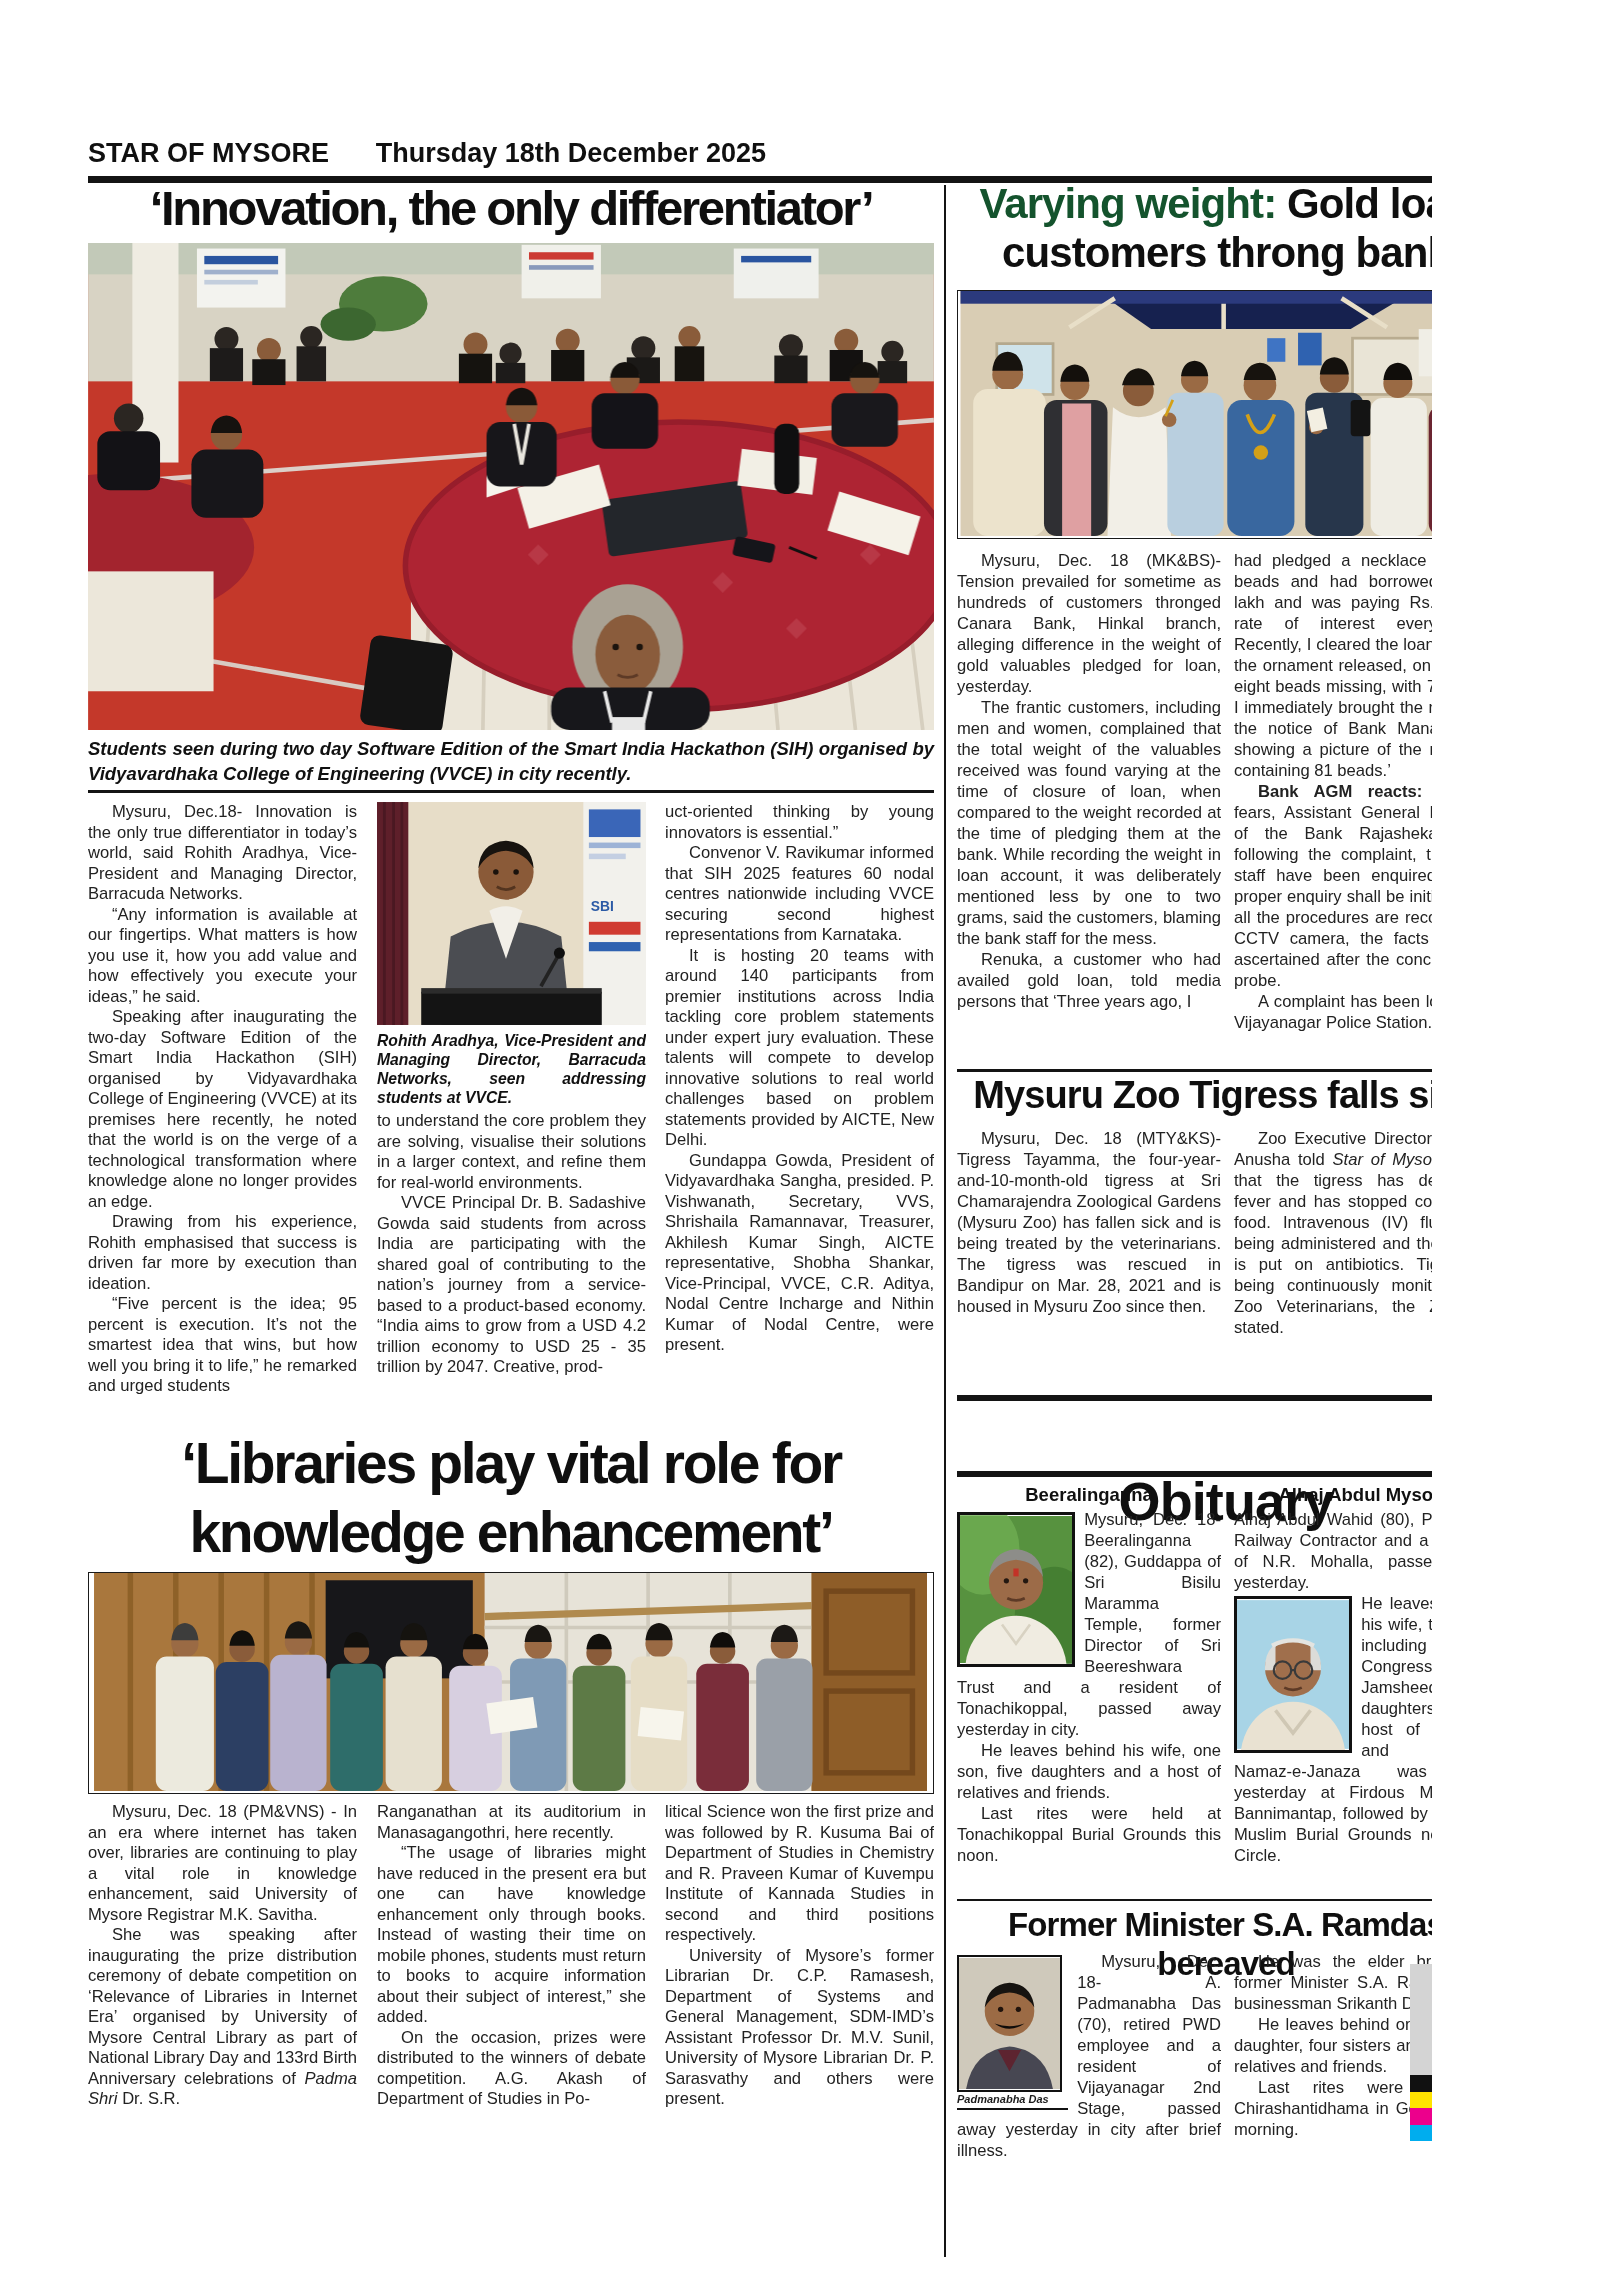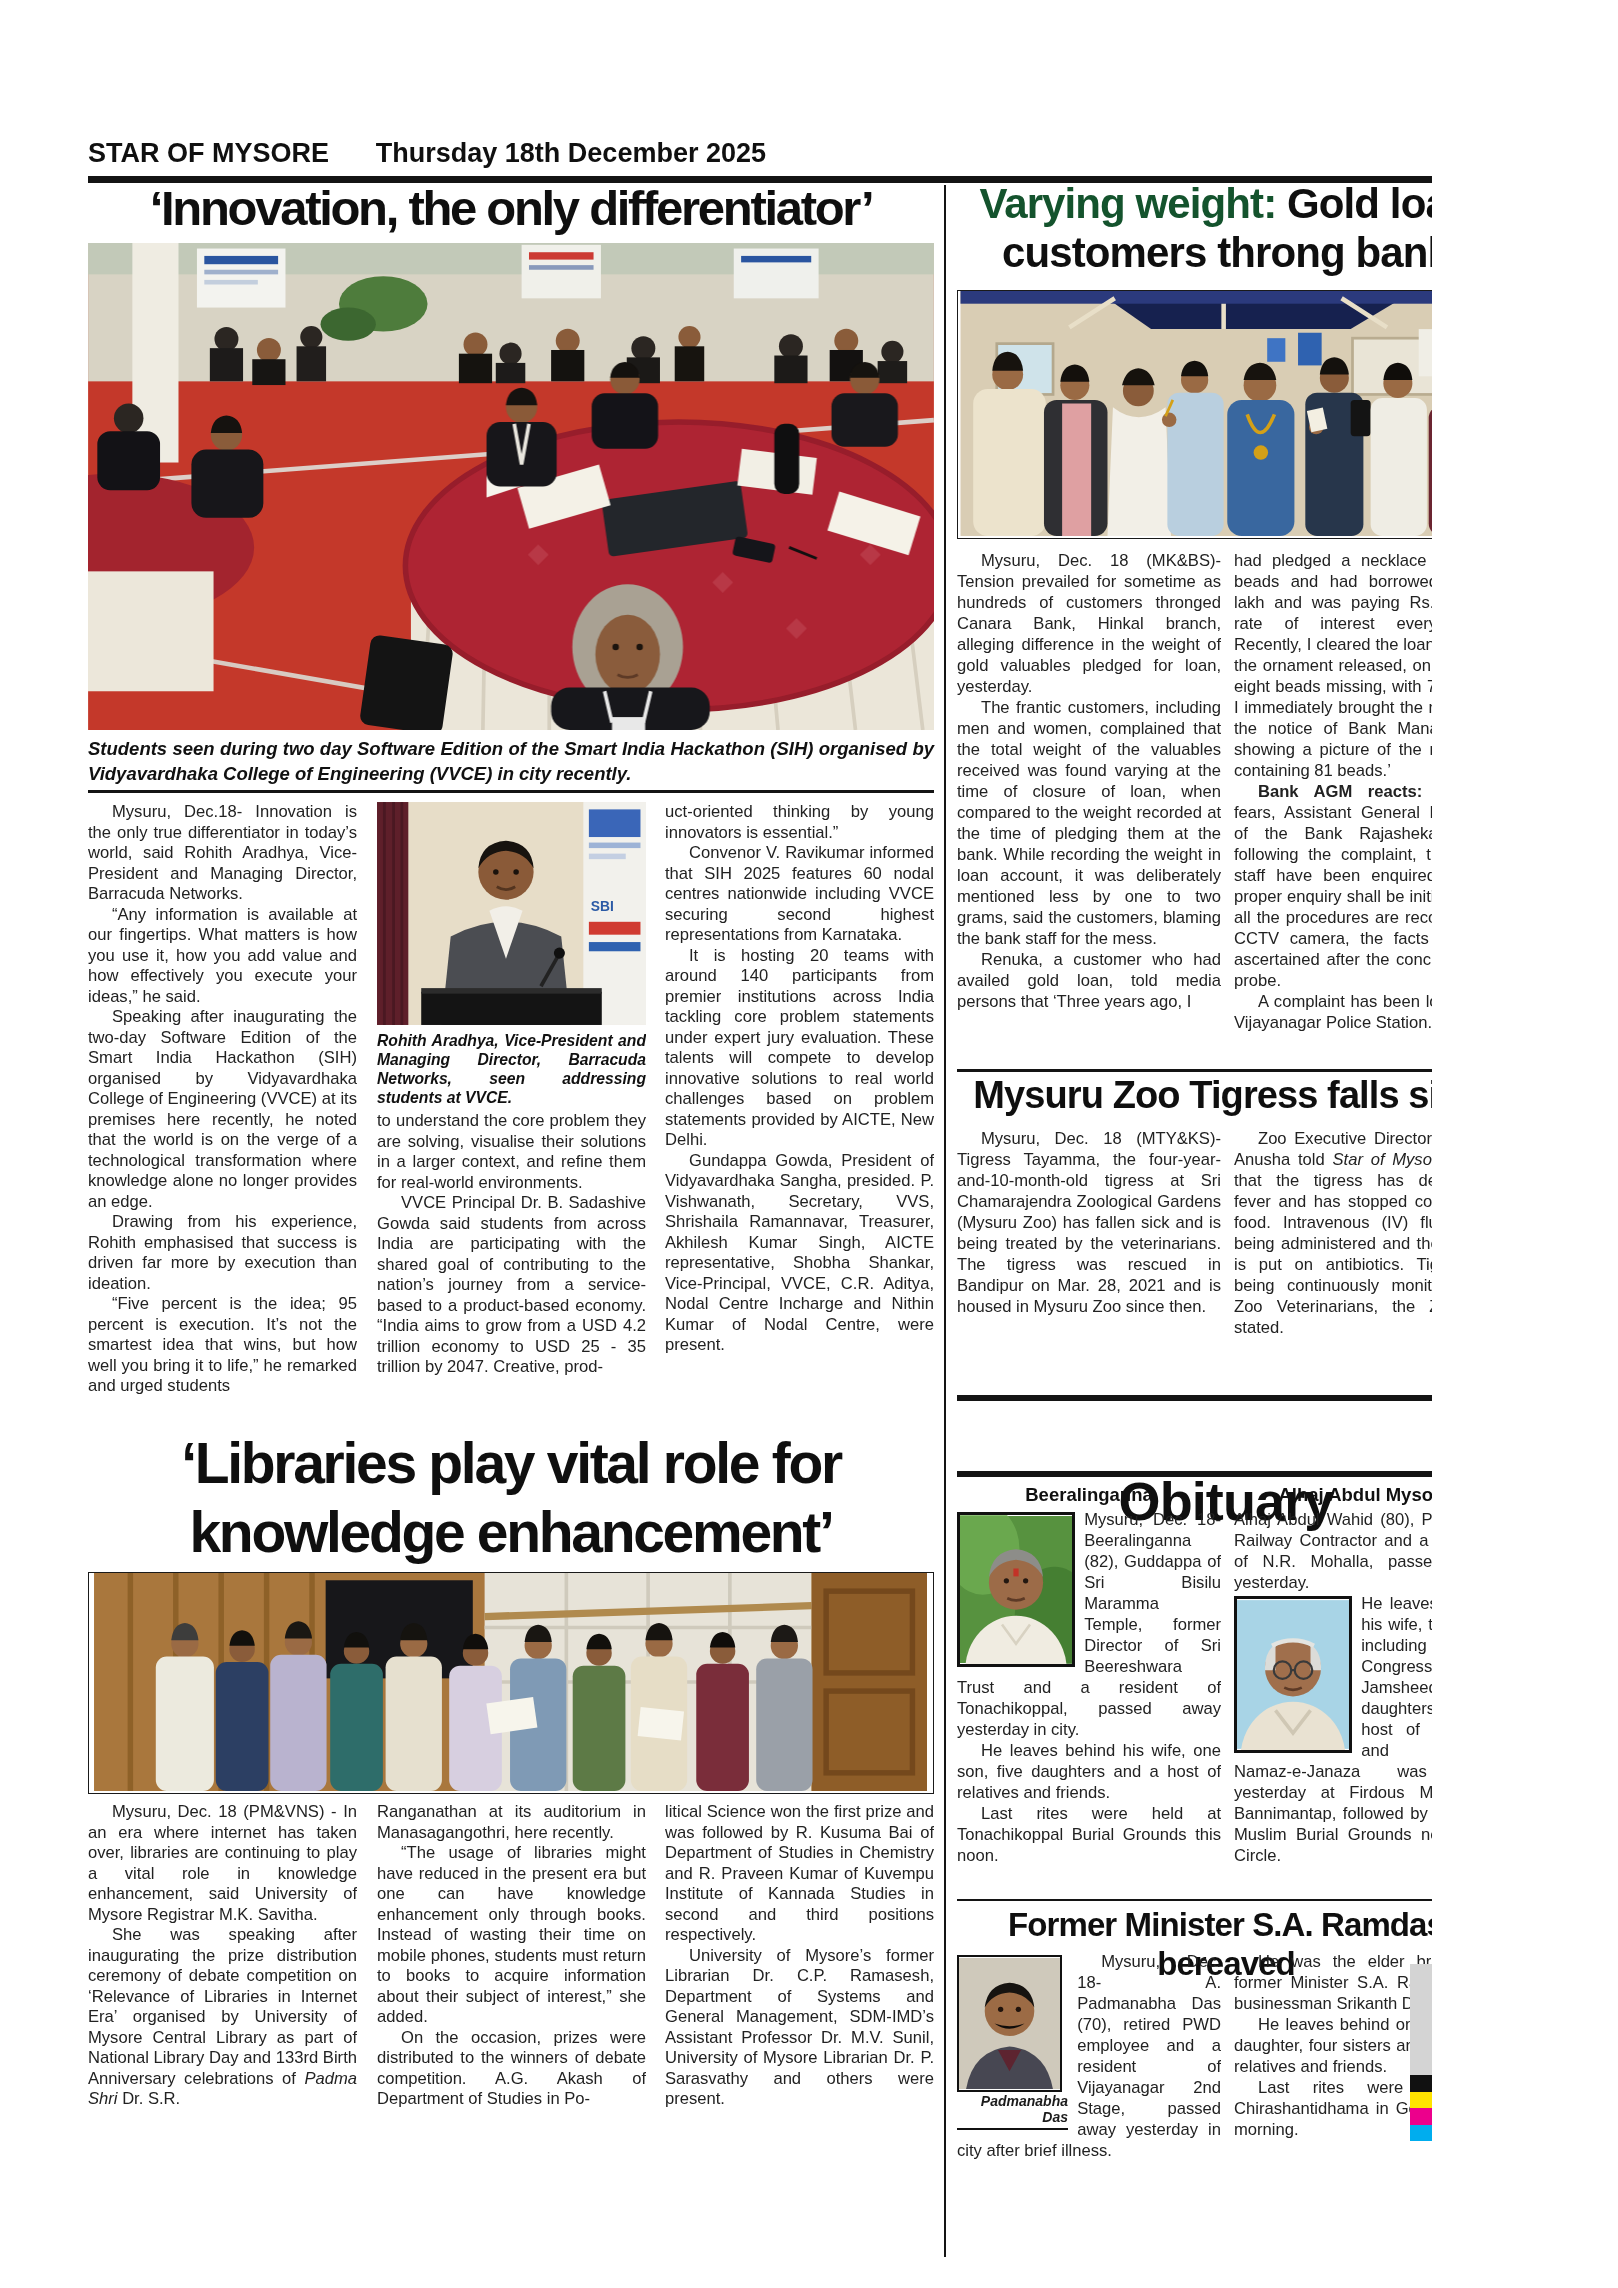--- a/index.html
+++ b/index.html
@@ -13,21 +13,21 @@
   p.body{font-size:16.6px;line-height:20.5px;text-align:justify;text-indent:24px;color:#222}
   .rside p.body{line-height:21px}
   p.cont{text-indent:0}
   .photo-cap{position:absolute;font-weight:bold;font-style:italic;font-size:18.5px;line-height:25px;color:#111;text-align:justify}
   .inset-cap{font-weight:bold;font-style:italic;font-size:15.7px;line-height:19px;color:#111;margin:5.5px 0 4.6px 0;text-align:justify}
   .obit-name{text-align:center;font-weight:bold;font-size:18.5px;line-height:22px;margin-bottom:2.8px;color:#101010}
   .float-photo{float:left;margin:3.7px 9.2px 1.8px 0}
   .float-photo svg{display:block;border:3.7px solid #111}
   .ramdas-photo-wrap{float:left;width:111px;margin:3.7px 9.2px 0 0}
   .ramdas-photo-wrap svg{display:block;border:2.8px solid #111}
-  .ramdas-cap{font-size:14px;font-weight:bold;font-style:italic;text-align:right;border-bottom:2.8px solid #111;padding:1.8px 0 2.8px 0}
+  .ramdas-cap{font-size:11px;font-weight:bold;font-style:italic;text-align:left;border-bottom:2.8px solid #111;padding:1.8px 0 2.8px 0}
   .accent{color:#14532d}
   .reg{position:absolute}
   .reg div{width:100%}
   svg{display:block}
 </style>
 </head>
 <body>
 
 <div id="paper">
 

